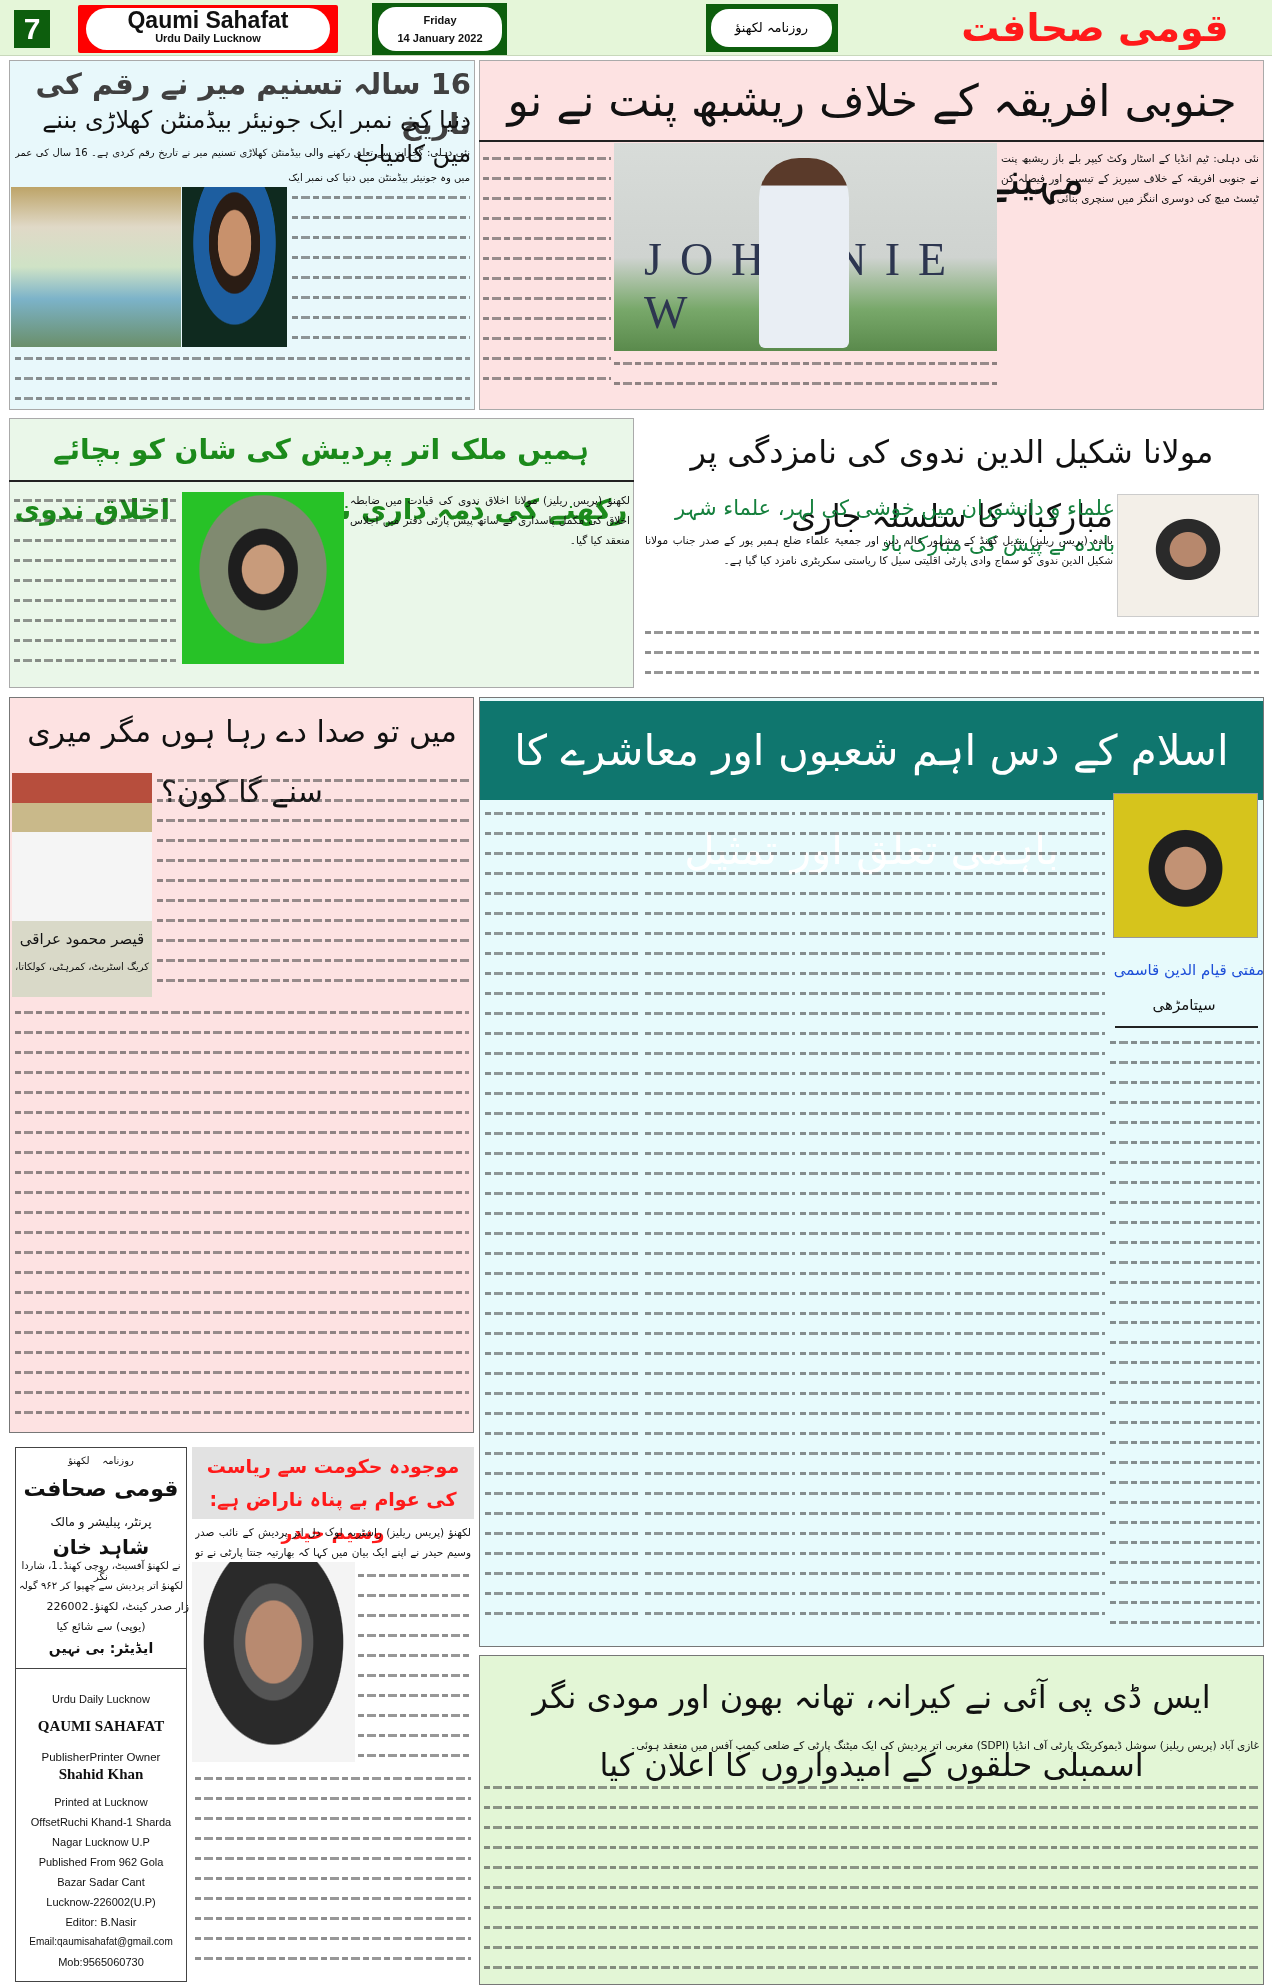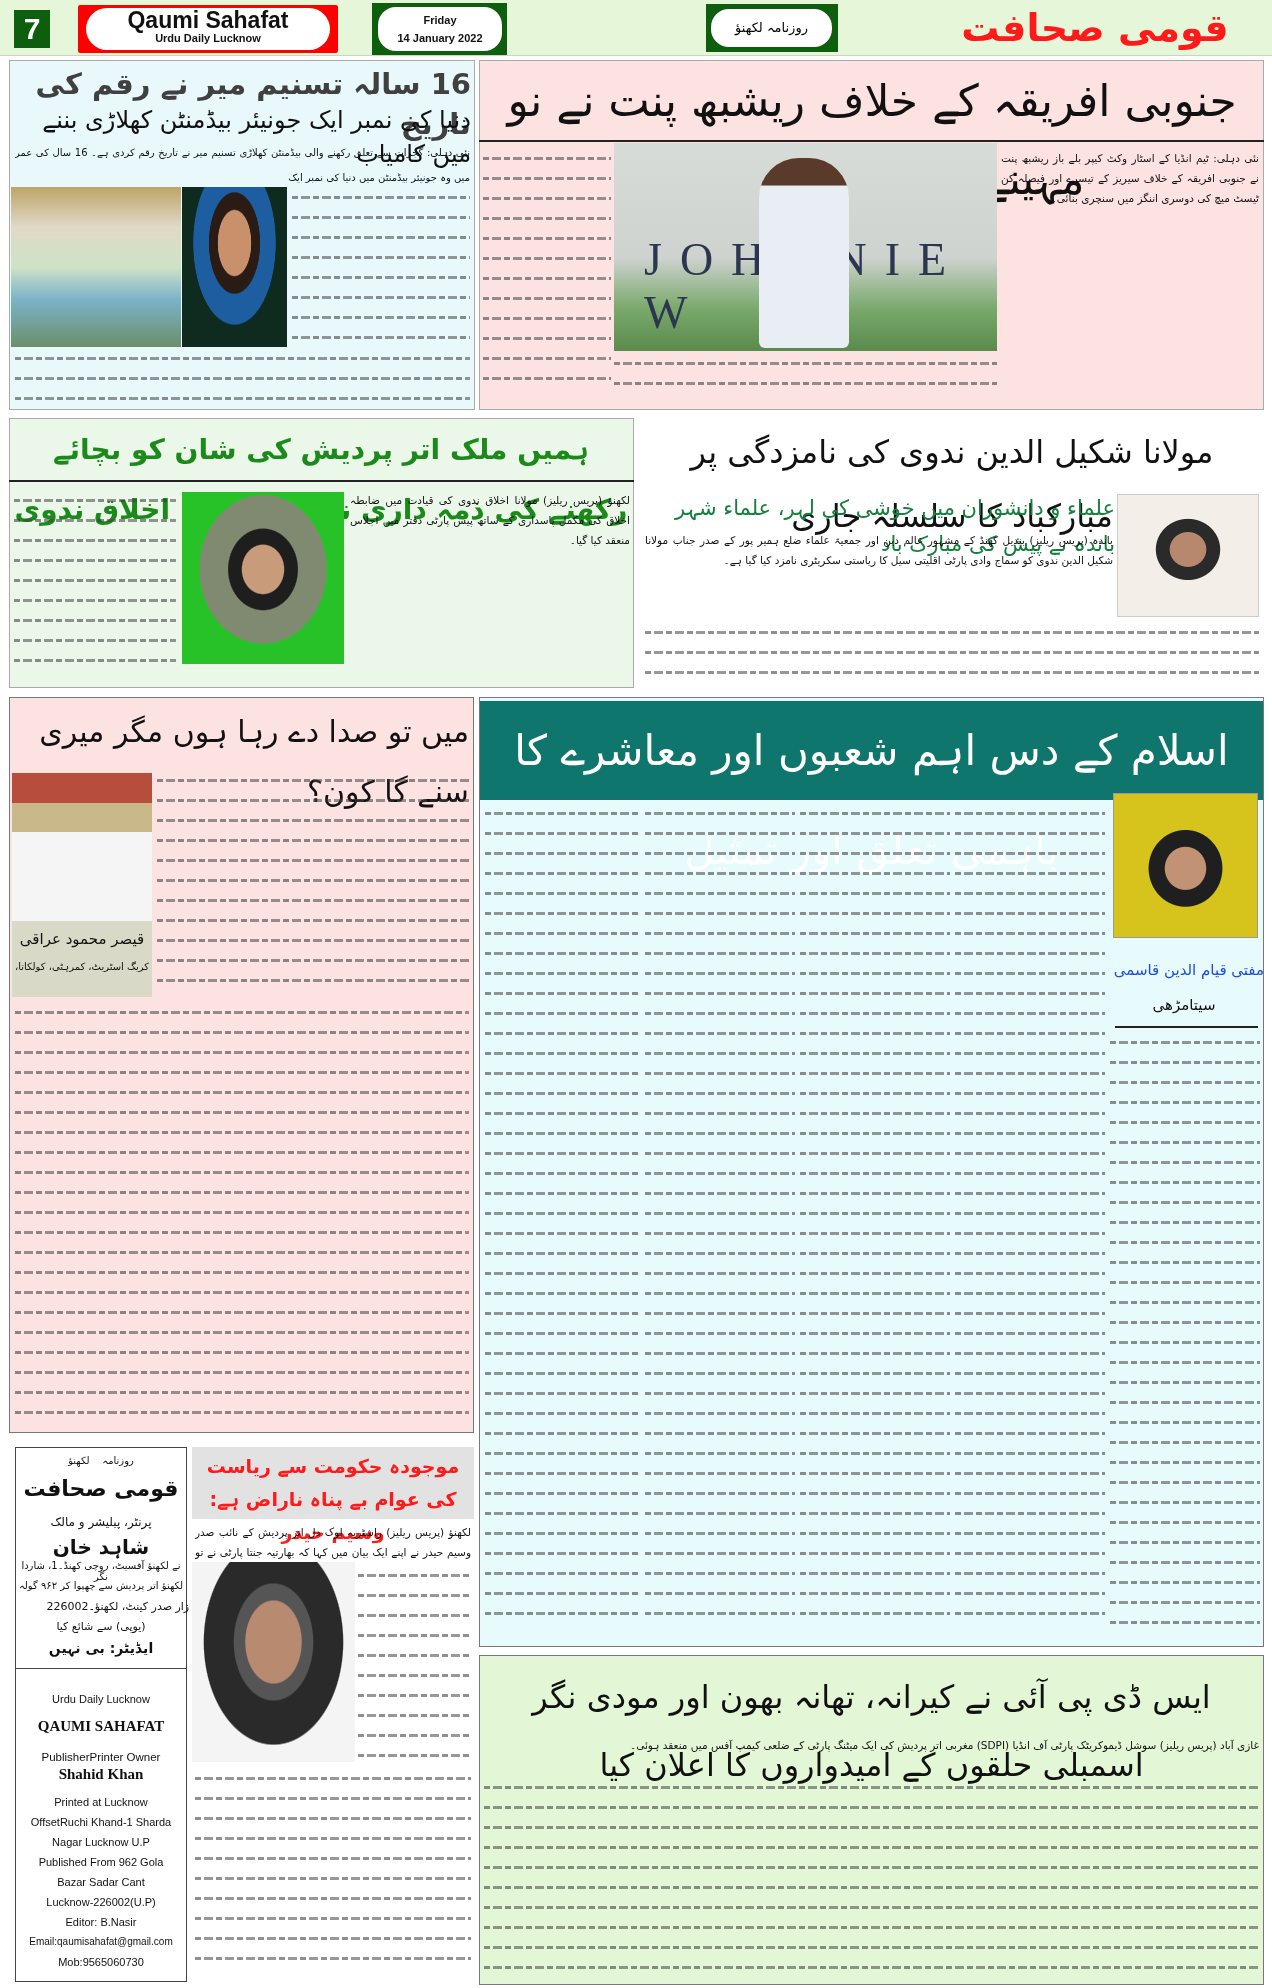--- a/index.html
+++ b/index.html
@@ -174,21 +174,21 @@
 <div id="s4-h2" class="abs urdu">علماء و دانشوران میں خوشی کی لہر، علماء شہر باندہ نے پیش کی مبارک باد</div>
 <div id="s4-img" class="abs"></div>
 <div class="abs filler" style="left:645px;top:530px;width:468px;height:90px;"><span>باندہ (پریس ریلیز) بندیل کھنڈ کے مشہور عالم دین اور جمعیۃ علماء ضلع ہمیر پور کے صدر جناب مولانا شکیل الدین ندوی کو سماج وادی پارٹی اقلیتی سیل کا ریاستی سکریٹری نامزد کیا گیا ہے۔</span></div>
 <div class="abs filler" style="left:645px;top:622px;width:614px;height:60px;">
   <span class="ln"></span>
     <span class="ln"></span>
     <span class="ln"></span>
 </div>
 
 <div id="s5" class="abs"></div>
-<div id="s5-h" class="abs" style="direction:rtl;text-align:right;">میں تو صدا دے رہا ہوں مگر میری سنے گا کون؟</div>
+<div id="s5-h" class="abs" style="direction:rtl;">میں تو صدا دے رہا ہوں مگر میری سنے گا کون؟</div>
 <div id="s5-img" class="abs"></div>
 <div id="s5-cap" class="abs">
   <div class="n">قیصر محمود عراقی</div>
   <div class="a">کریگ اسٹریٹ، کمرہٹی، کولکاتا،</div>
 </div>
 <div class="abs filler" style="left:157px;top:770px;width:312px;height:230px;">
   <span class="ln"></span>
     <span class="ln"></span>
     <span class="ln"></span>
     <span class="ln"></span>

